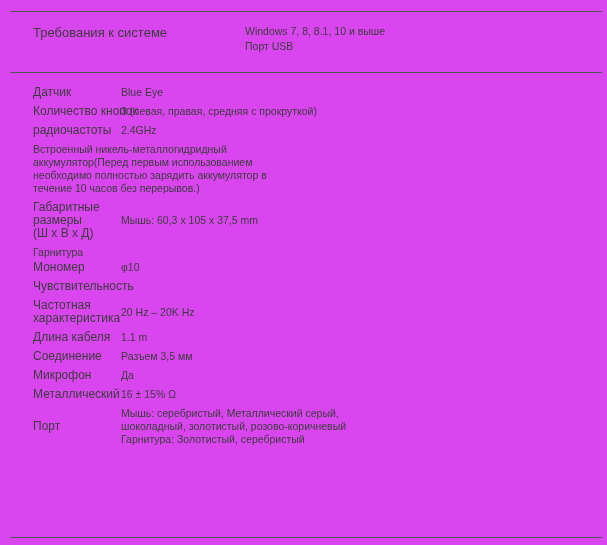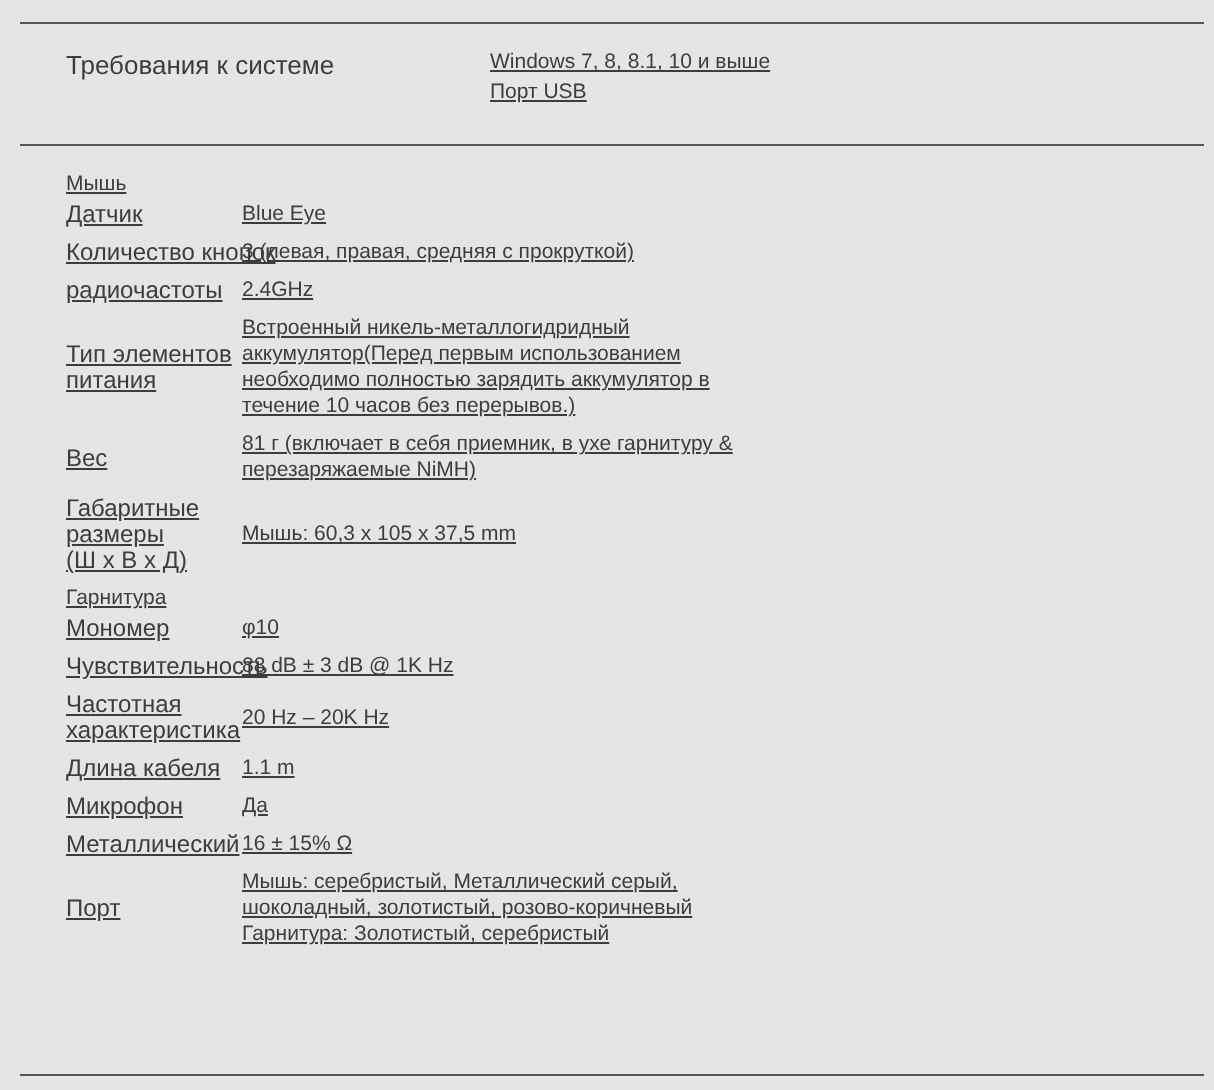--- a/index.html
+++ b/index.html
@@ -1,20 +1,20 @@
 <!DOCTYPE html>
 <html><head>
 <meta charset="utf-8">
 <style>
   html, body { margin: 0; padding: 0; background: #ffffff; }
   .page {
     position: relative;
     width: 607px;
     height: 545px;
-    background: #e5e5e5;
+    background: #d946ef;
     font-family: "Liberation Sans", sans-serif;
     color: #3d3d3d;
     overflow: hidden;
   }
   .rule {
     position: absolute;
     left: 10px;
     right: 5px;
     height: 0;
     border-top: 1px solid #55565a;
@@ -31,21 +31,21 @@
   }
   .sec-requirements { top: 24px; }
   .sec-specs { top: 86px; }
   .col-title {
     width: 212px;
     flex: none;
     font-size: 13px;
     line-height: 16px;
     margin-top: 1px;
   }
-  .pre { white-space: pre; text-decoration: underline; }
+  .pre { white-space: pre; }
   .req-value {
     font-size: 10.5px;
     line-height: 15px;
   }
   .rows { flex: 1; }
   .group-label {
     font-size: 10.5px;
     line-height: 13px;
     margin-bottom: 2px;
   }
@@ -75,69 +75,64 @@
   <section class="sec sec-requirements">
     <div class="col-title">Требования к системе</div>
     <div class="req-value pre">Windows 7, 8, 8.1, 10 и выше
 Порт USB</div>
   </section>
 
   <div class="rule rule-mid"></div>
 
   <section class="sec sec-specs">
     <div class="rows" id="spec-rows">
-        <div class="group-label pre">Мышь</div>
         <div class="spec-row">
           <div class="spec-label pre">Датчик</div>
           <div class="spec-value pre">Blue Eye</div>
         </div>
         <div class="spec-row">
           <div class="spec-label pre">Количество кнопок</div>
           <div class="spec-value pre">3 (левая, правая, средняя с прокруткой)</div>
         </div>
         <div class="spec-row">
           <div class="spec-label pre">радиочастоты</div>
           <div class="spec-value pre">2.4GHz</div>
         </div>
         <div class="spec-row">
-          <div class="spec-label pre">Тип элементов
-питания</div>
           <div class="spec-value pre">Встроенный никель-металлогидридный
 аккумулятор(Перед первым использованием
 необходимо полностью зарядить аккумулятор в
 течение 10 часов без перерывов.)</div>
-        </div>
-        <div class="spec-row">
-          <div class="spec-label pre">Вес</div>
-          <div class="spec-value pre">81 г (включает в себя приемник, в ухе гарнитуру &amp;
-перезаряжаемые NiMH)</div>
         </div>
         <div class="spec-row">
           <div class="spec-label pre">Габаритные
 размеры
 (Ш х В х Д)</div>
           <div class="spec-value pre">Мышь: 60,3 x 105 x 37,5 mm</div>
         </div>
         <div class="group-label pre">Гарнитура</div>
         <div class="spec-row">
           <div class="spec-label pre">Мономер</div>
           <div class="spec-value pre">φ10</div>
         </div>
         <div class="spec-row">
           <div class="spec-label pre">Чувствительность</div>
-          <div class="spec-value pre">88 dB ± 3 dB @ 1K Hz</div>
         </div>
         <div class="spec-row">
           <div class="spec-label pre">Частотная
 характеристика</div>
           <div class="spec-value pre">20 Hz – 20K Hz</div>
         </div>
         <div class="spec-row">
           <div class="spec-label pre">Длина кабеля</div>
           <div class="spec-value pre">1.1 m</div>
+        </div>
+        <div class="spec-row">
+          <div class="spec-label pre">Соединение</div>
+          <div class="spec-value pre">Разъем 3,5 мм</div>
         </div>
         <div class="spec-row">
           <div class="spec-label pre">Микрофон</div>
           <div class="spec-value pre">Да</div>
         </div>
         <div class="spec-row">
           <div class="spec-label pre">Металлический</div>
           <div class="spec-value pre">16 ± 15% Ω</div>
         </div>
         <div class="spec-row">

